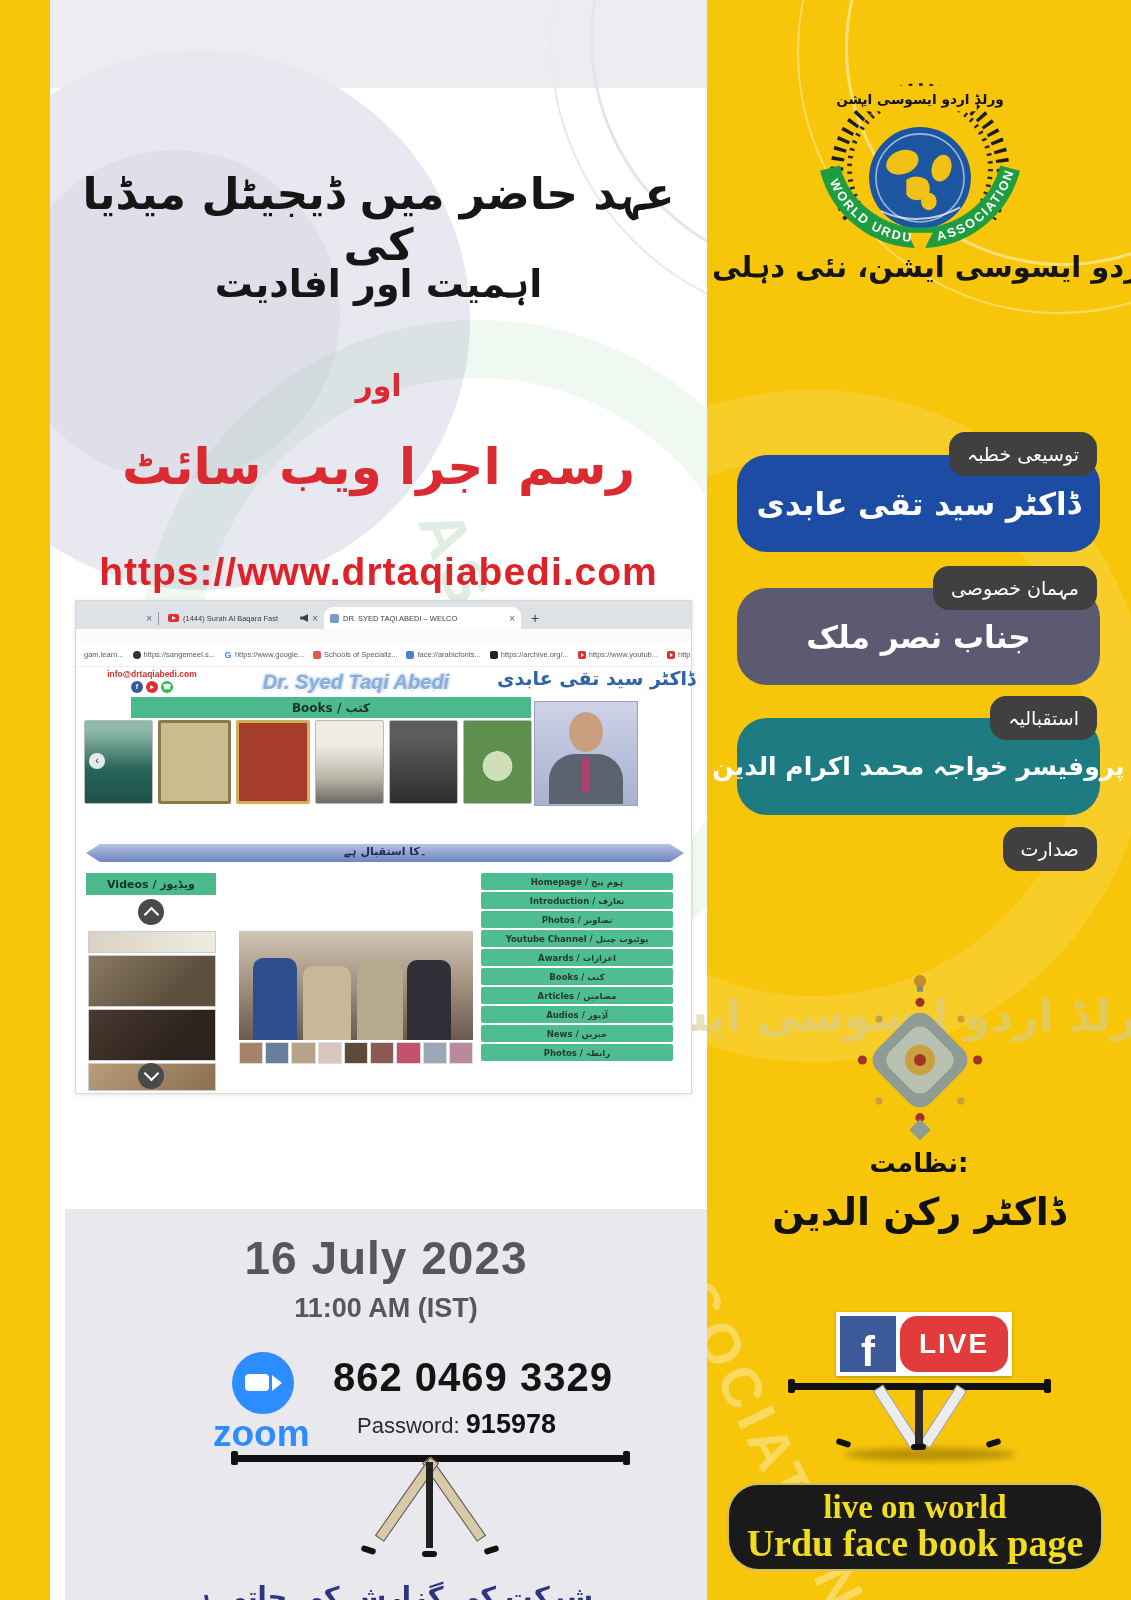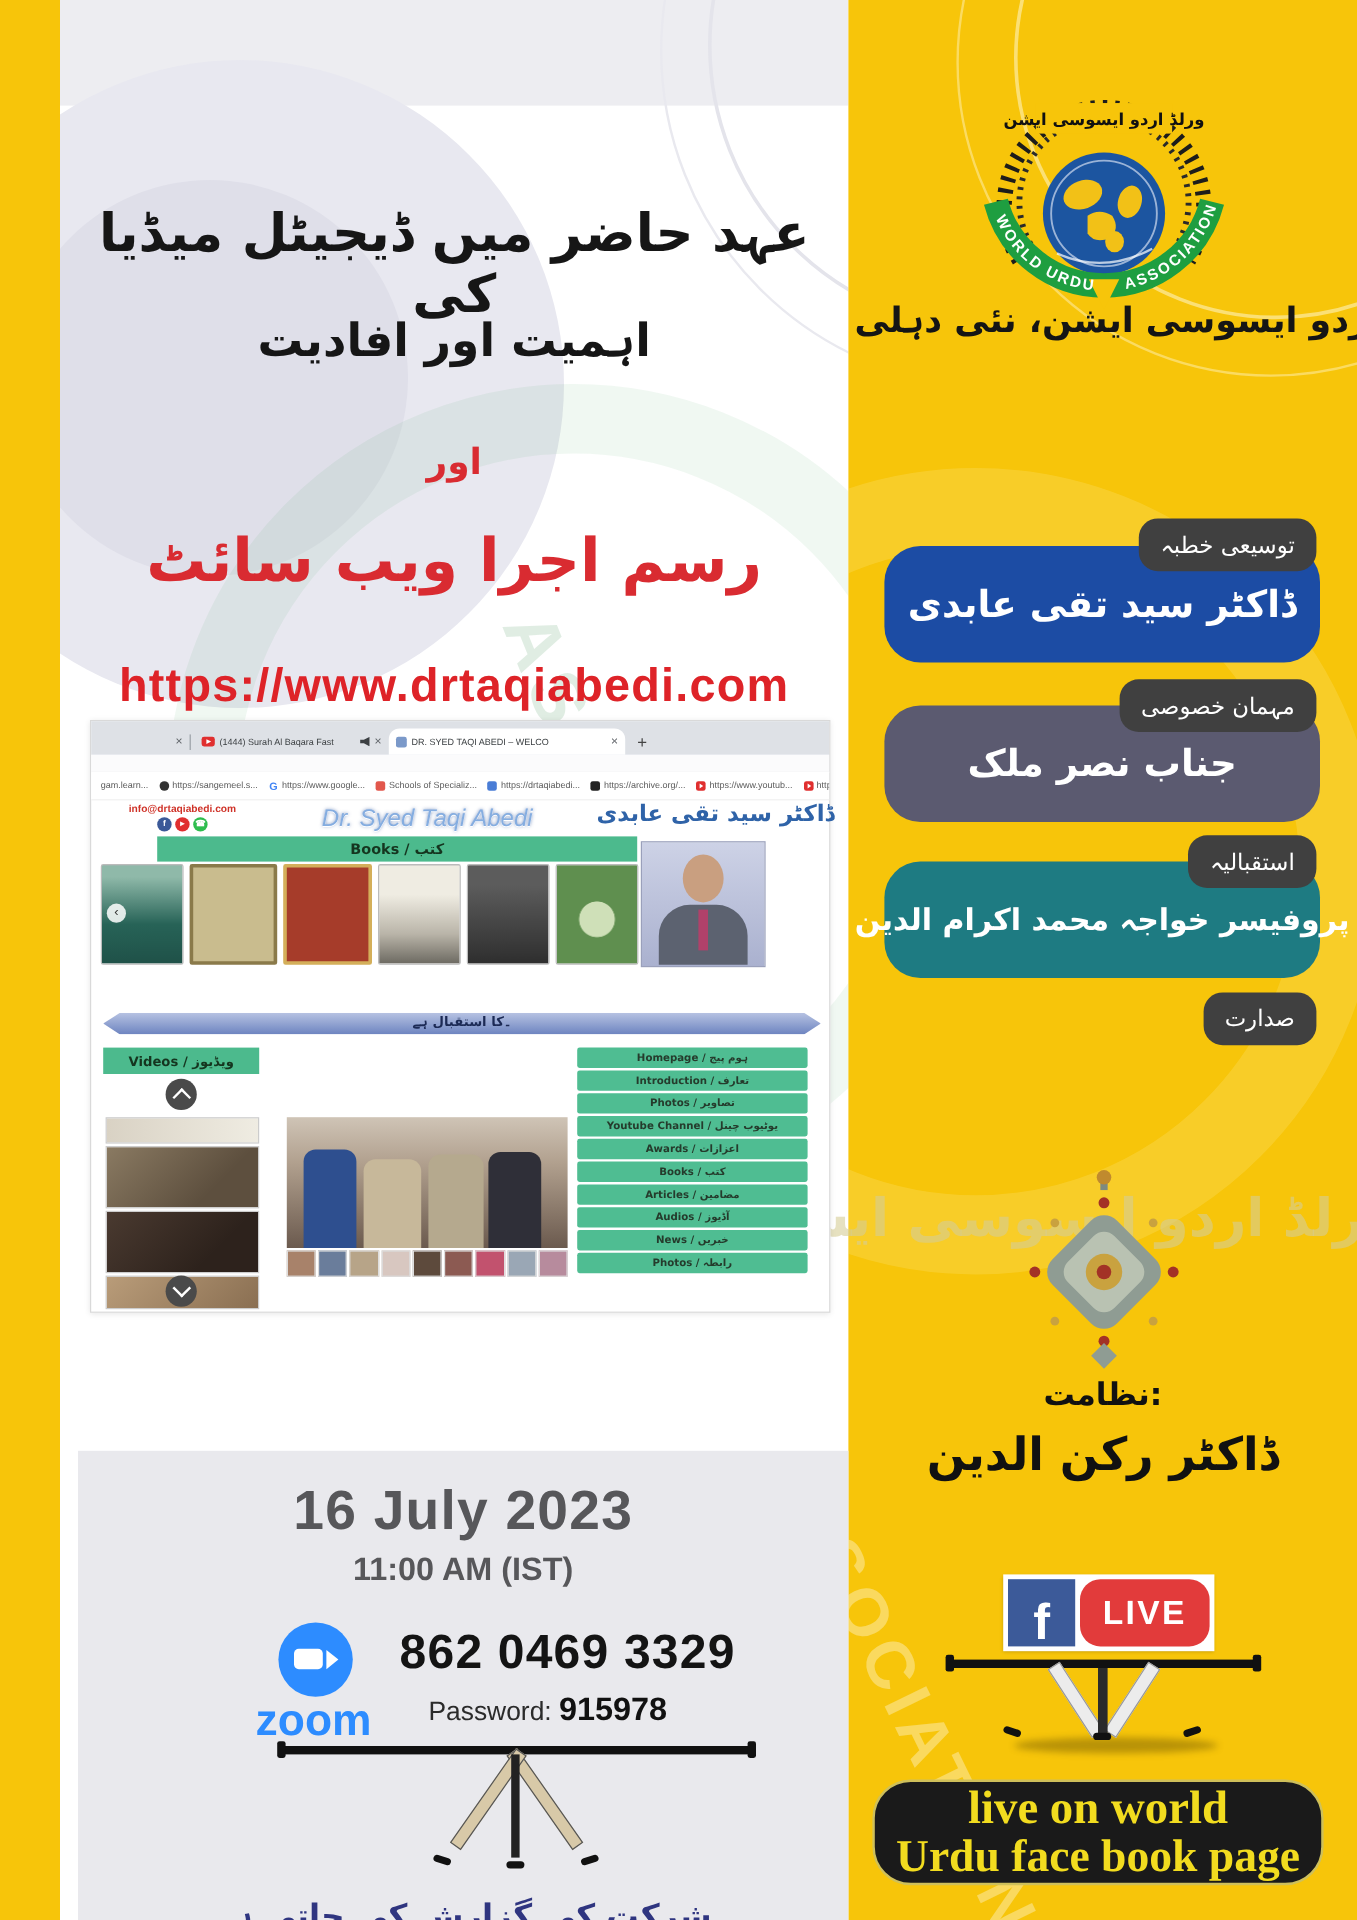--- a/index.html
+++ b/index.html
@@ -68,21 +68,21 @@
   .ico-ytb::after{content:"";position:absolute;left:3px;top:2px;border-left:3px solid #fff;border-top:2px solid transparent;border-bottom:2px solid transparent;}
 
   
   .s-email-block{left:14px;top:68px;width:124px;text-align:center;}
   .s-email{font-size:8.5px;font-weight:bold;color:#cf3228;}
   .socrow{display:flex;justify-content:center;gap:3px;margin-top:2px;}
   .soc{width:12px;height:12px;border-radius:50%;color:#fff;font-size:7px;line-height:12px;text-align:center;font-weight:bold;}
   .soc-fb{background:#3b5998;}
   .soc-yt{background:#e02f2f;}
   .soc-wa{background:#2ebd4e;}
-  .s-name{left:160px;top:70px;width:240px;text-align:center;font-size:20px;font-weight:normal;font-style:italic;color:#85ade0;
+  .s-name{left:160px;top:70px;width:240px;text-align:center;font-size:20px;font-weight:bold;font-style:italic;color:#85ade0;
           text-shadow:0 1px 0 #fff,0 0 3px rgba(60,95,160,.75);white-space:nowrap;}
   .s-name-ur{right:14px;top:66px;width:180px;text-align:center;font-size:19px;font-weight:bold;color:#2f63a8;white-space:nowrap;}
   .s-banner{background:#4cba8d;color:#15351f;font-size:12px;font-weight:bold;display:flex;align-items:center;justify-content:center;}
   .books-banner{left:55px;top:96px;width:400px;height:21px;}
   .covers{left:8px;top:119px;width:448px;height:84px;display:flex;gap:5px;}
   .cover{flex:1;border:1px solid #bbb;border-radius:2px;}
   .cv1{background:linear-gradient(180deg,#8fb9a9 12%,#276357 60%,#1f5148);}
   .cv2{background:#c9bc8e;border:3px solid #8a7a4a;}
   .cv3{background:#a63c2a;border:3px solid #d4af5a;}
   .cv4{background:linear-gradient(180deg,#efece2 30%,#b9b4a8 70%,#6d6a62);}
@@ -177,21 +177,21 @@
   .er-capL{left:788px;top:1379px;z-index:3;} .er-capR{left:1044px;top:1379px;z-index:3;}
   .er-legC{left:915px;top:1390px;width:8px;height:56px;background:#2b2b2b;z-index:3;}
   .er-legL{left:872px;top:1388px;width:10px;height:66px;background:#ececec;border:1px solid #999;transform:rotate(-33deg);z-index:3;}
   .er-legR{left:956px;top:1388px;width:10px;height:66px;background:#ececec;border:1px solid #999;transform:rotate(33deg);z-index:3;}
   .er-f1{left:836px;top:1440px;transform:rotate(18deg);z-index:3;}
   .er-f2{left:911px;top:1444px;z-index:3;}
   .er-f3{left:986px;top:1440px;transform:rotate(-18deg);z-index:3;}
   .er-shadow{left:845px;top:1448px;width:170px;height:13px;border-radius:50%;background:rgba(40,30,0,.30);filter:blur(3px);z-index:2;}
   .live-btn{left:727px;top:1483px;width:376px;height:88px;background:#1a1a1a;border-radius:32px;border:2px solid #cfc05a;
             display:flex;flex-direction:column;align-items:center;justify-content:center;z-index:3;box-sizing:border-box;}
-  .live-l1{font-family:"Liberation Serif",serif;font-weight:bold;font-size:39px;color:#F2DC1F;line-height:1.05;}
+  .live-l1{font-family:"Liberation Serif",serif;font-weight:bold;font-size:33px;color:#F2DC1F;line-height:1.05;}
   .live-l2{font-family:"Liberation Serif",serif;font-weight:bold;font-size:38px;color:#F2DC1F;line-height:1.05;}
   .urdu{font-family:"DejaVu Sans",sans-serif;}
 </style>
 </head>
 <body>
 
 <div class="poster">
 
   <div class="strip-left"></div>
 
@@ -252,21 +252,21 @@
       <span class="bm">
           <span class="ico ico-g">G</span>
           <span>https://www.google...</span>
         </span>
       <span class="bm">
           <span class="ico ico-tv"></span>
           <span>Schools of Specializ...</span>
         </span>
       <span class="bm">
           <span class="ico ico-blue"></span>
-          <span>https://drtaqiabedi...</span>
+          <span>face://arabicfonts...</span>
         </span>
       <span class="bm">
           <span class="ico ico-black"></span>
           <span>https://archive.org/...</span>
         </span>
       <span class="bm">
           <span class="ico ico-ytb"></span>
           <span>https://www.youtub...</span>
         </span>
       <span class="bm">

